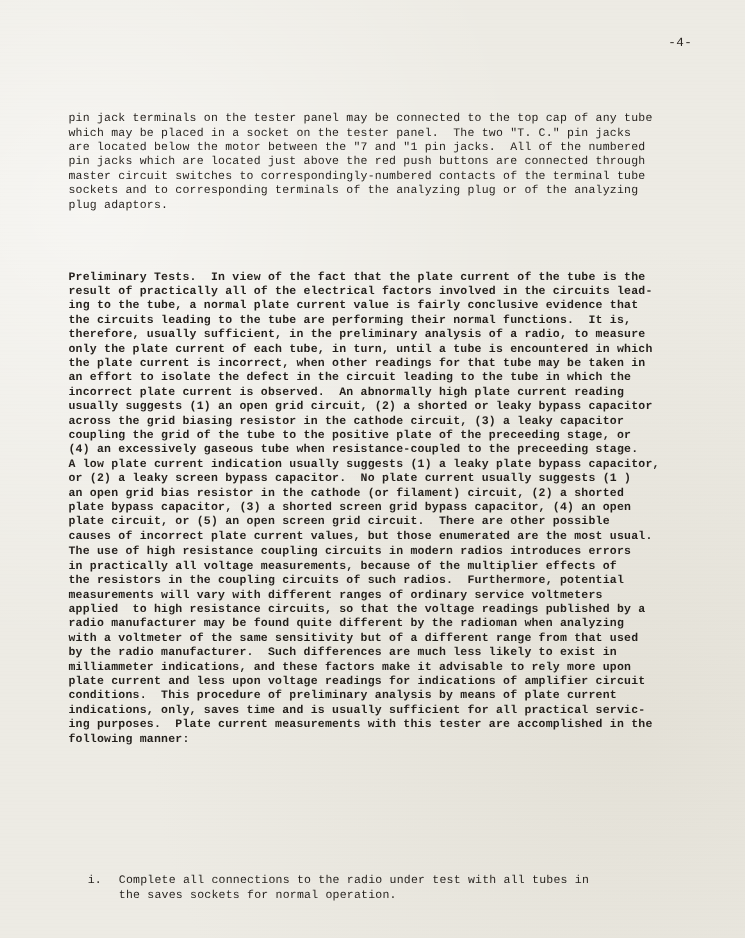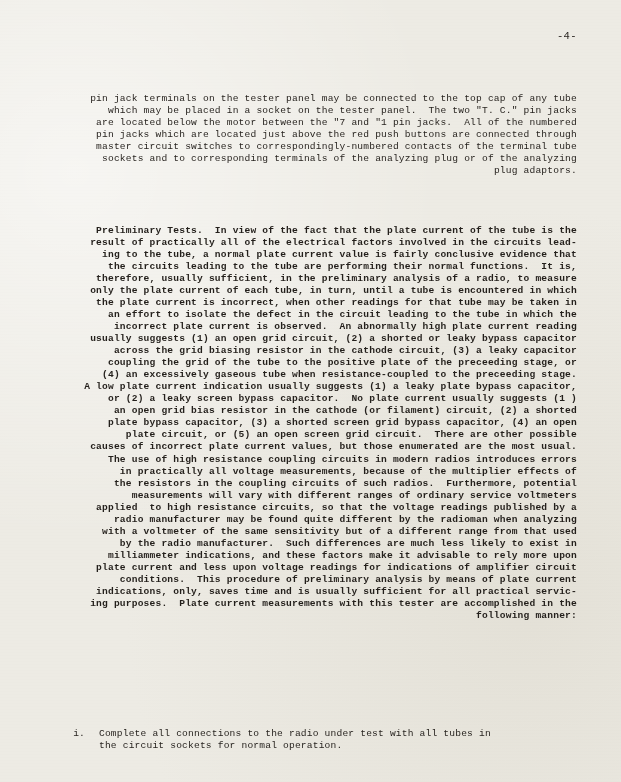--- a/index.html
+++ b/index.html
@@ -38,21 +38,20 @@
     width: 520px;
     font-size: 9.6px;
     line-height: 12.05px;
     letter-spacing: 0.18px;
     color: #231f1b;
     white-space: pre-wrap;
   }
   .para {
     white-space: pre-wrap;
     margin: 0 0 11px 0;
-    text-align: right;
   }
   .para.tight {
     margin-bottom: 0;
     font-weight: bold;
   }
   .list {
     margin: 0;
     padding: 0;
     list-style: none;
   }
@@ -137,21 +136,21 @@
 indications, only, saves time and is usually sufficient for all practical servic-
 ing purposes.  Plate current measurements with this tester are accomplished in the
 following manner:</p>
 
     <div class="spacer-top"></div>
 
     <ul class="list">
       <li class="list-item">
         <span class="list-marker">i.</span>
         <span class="list-body">Complete all connections to the radio under test with all tubes in
-the circuit sockets for normal operation.</span>
+the saves sockets for normal operation.</span>
       </li>
       
       
       
       
     </ul>
 
   </div>
 
   <div class="grain"></div>

